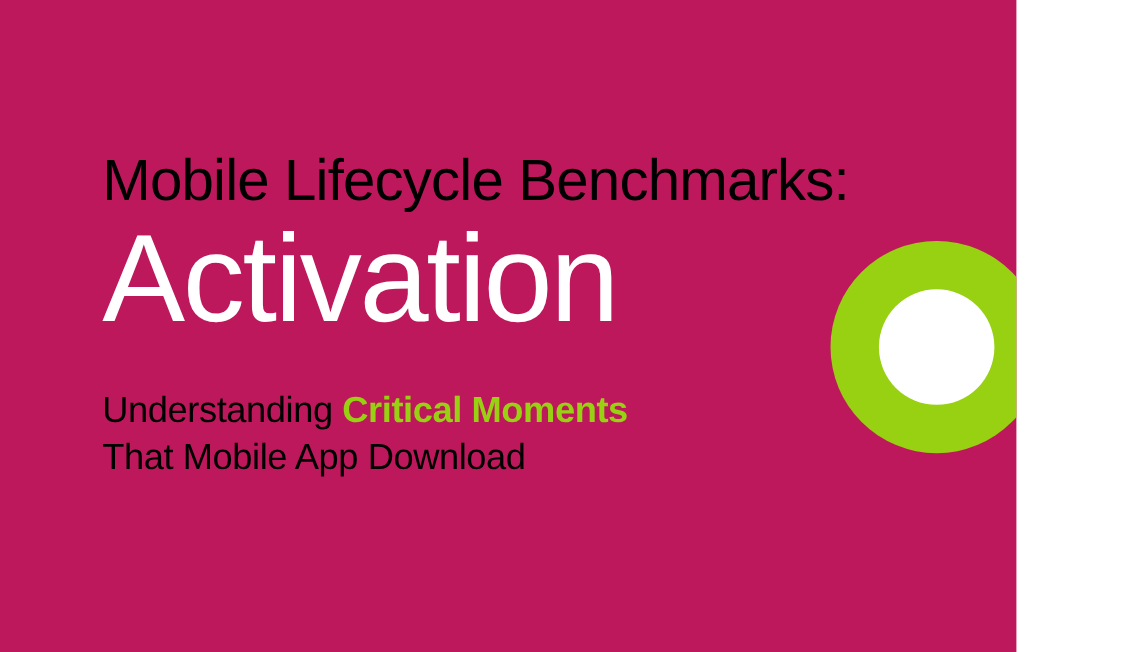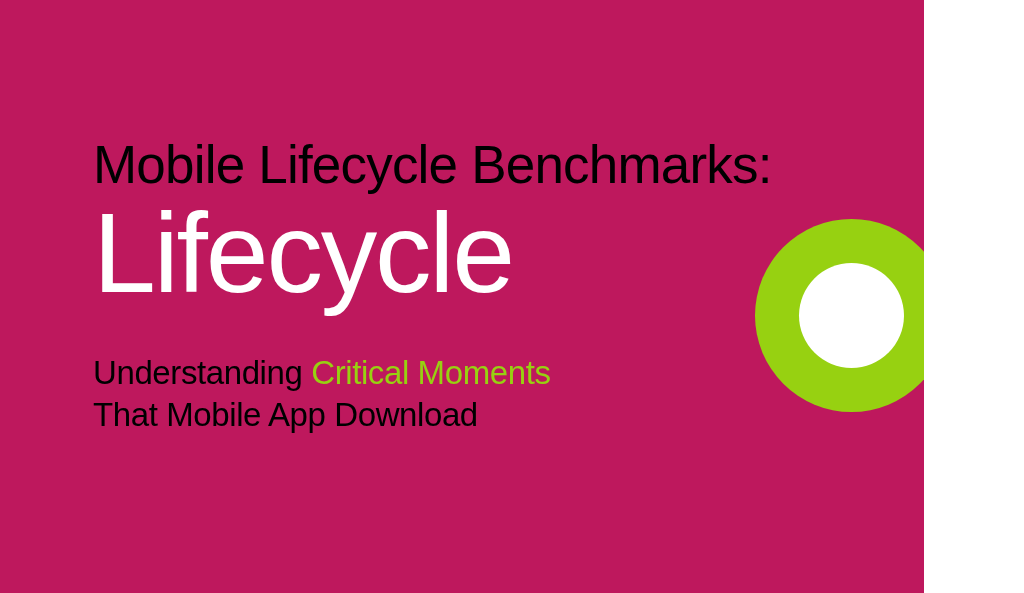--- a/index.html
+++ b/index.html
@@ -63,21 +63,21 @@
     color: #000000;
   }
 
   .subtitle-line {
     display: block;
     white-space: nowrap;
   }
 
   .emph {
     color: #97d111;
-    font-weight: 400;
+    font-weight: 700;
     margin-top: 44px;
   }
 
   
   .donut {
     position: absolute;
     left: 755px;
     top: 219px;
     width: 193px;
     height: 193px;
@@ -99,21 +99,21 @@
 </style>
 </head>
 <body>
 
 <div class="slide">
 
   <div class="text-block">
 
     <div class="eyebrow">Mobile Lifecycle Benchmarks:</div>
 
-    <div class="headline">Lifecycle</div>
+    <div class="headline">Activation</div>
 
     <div class="subtitle">
       <span class="subtitle-line"><span>Understanding </span><span class="emph">Critical Moments</span></span>
       <span class="subtitle-line">That Mobile App Download</span>
     </div>
 
   </div>
 
   <div class="donut">
     <div class="donut-hole"></div>

